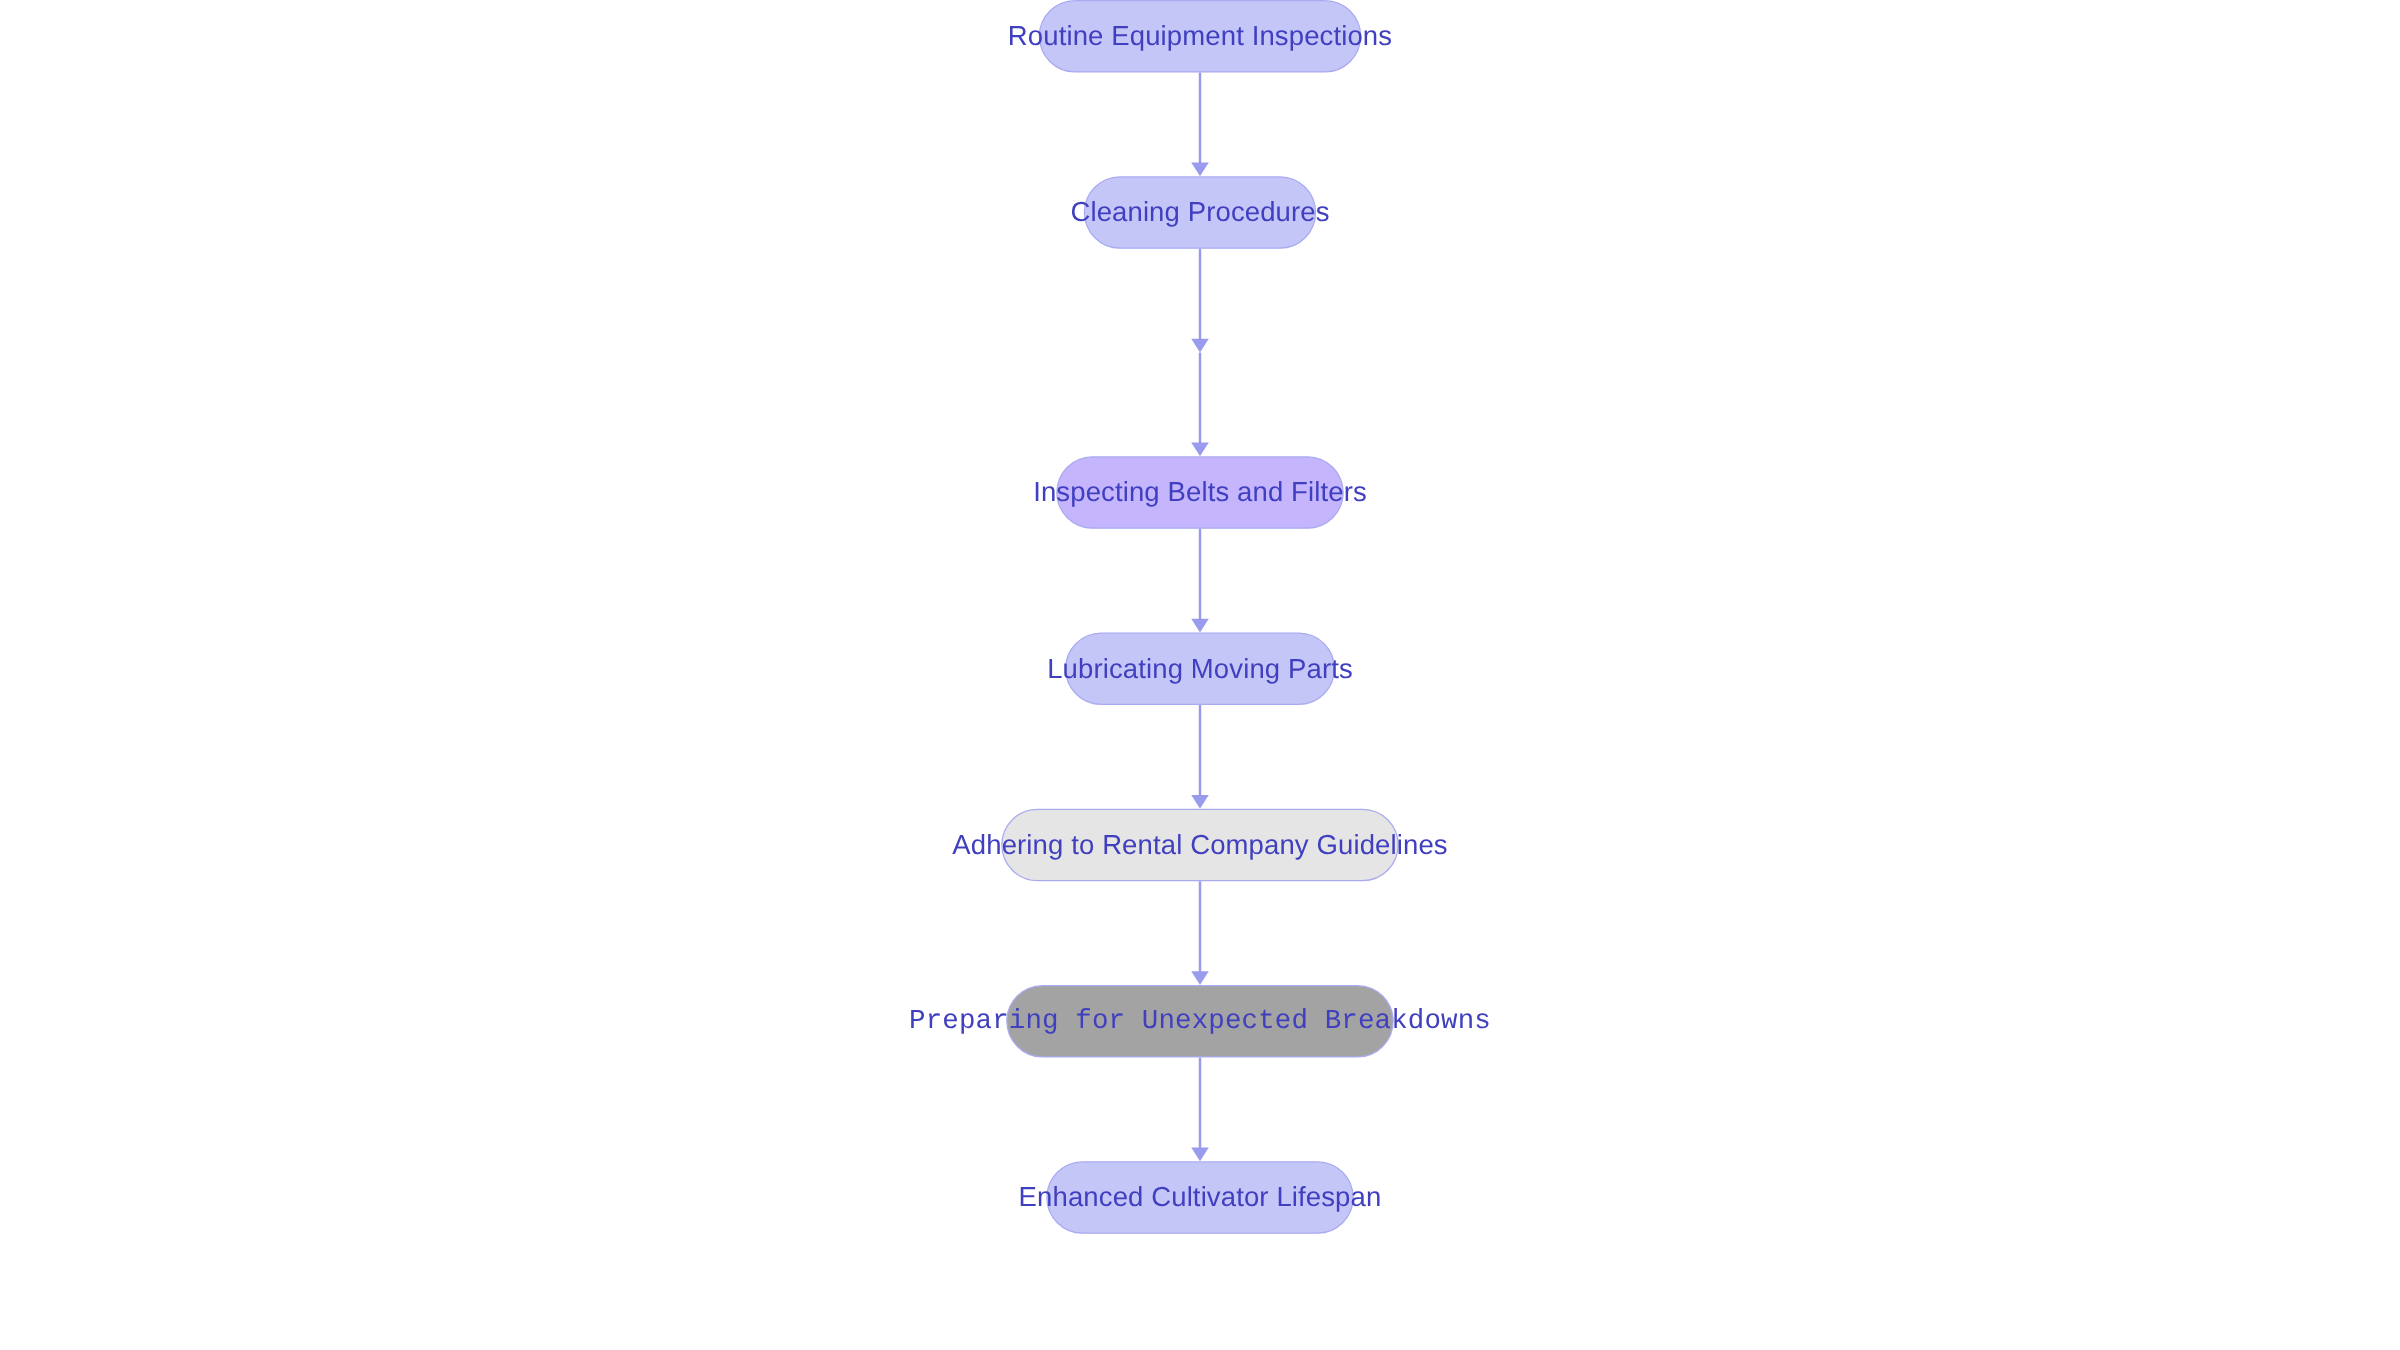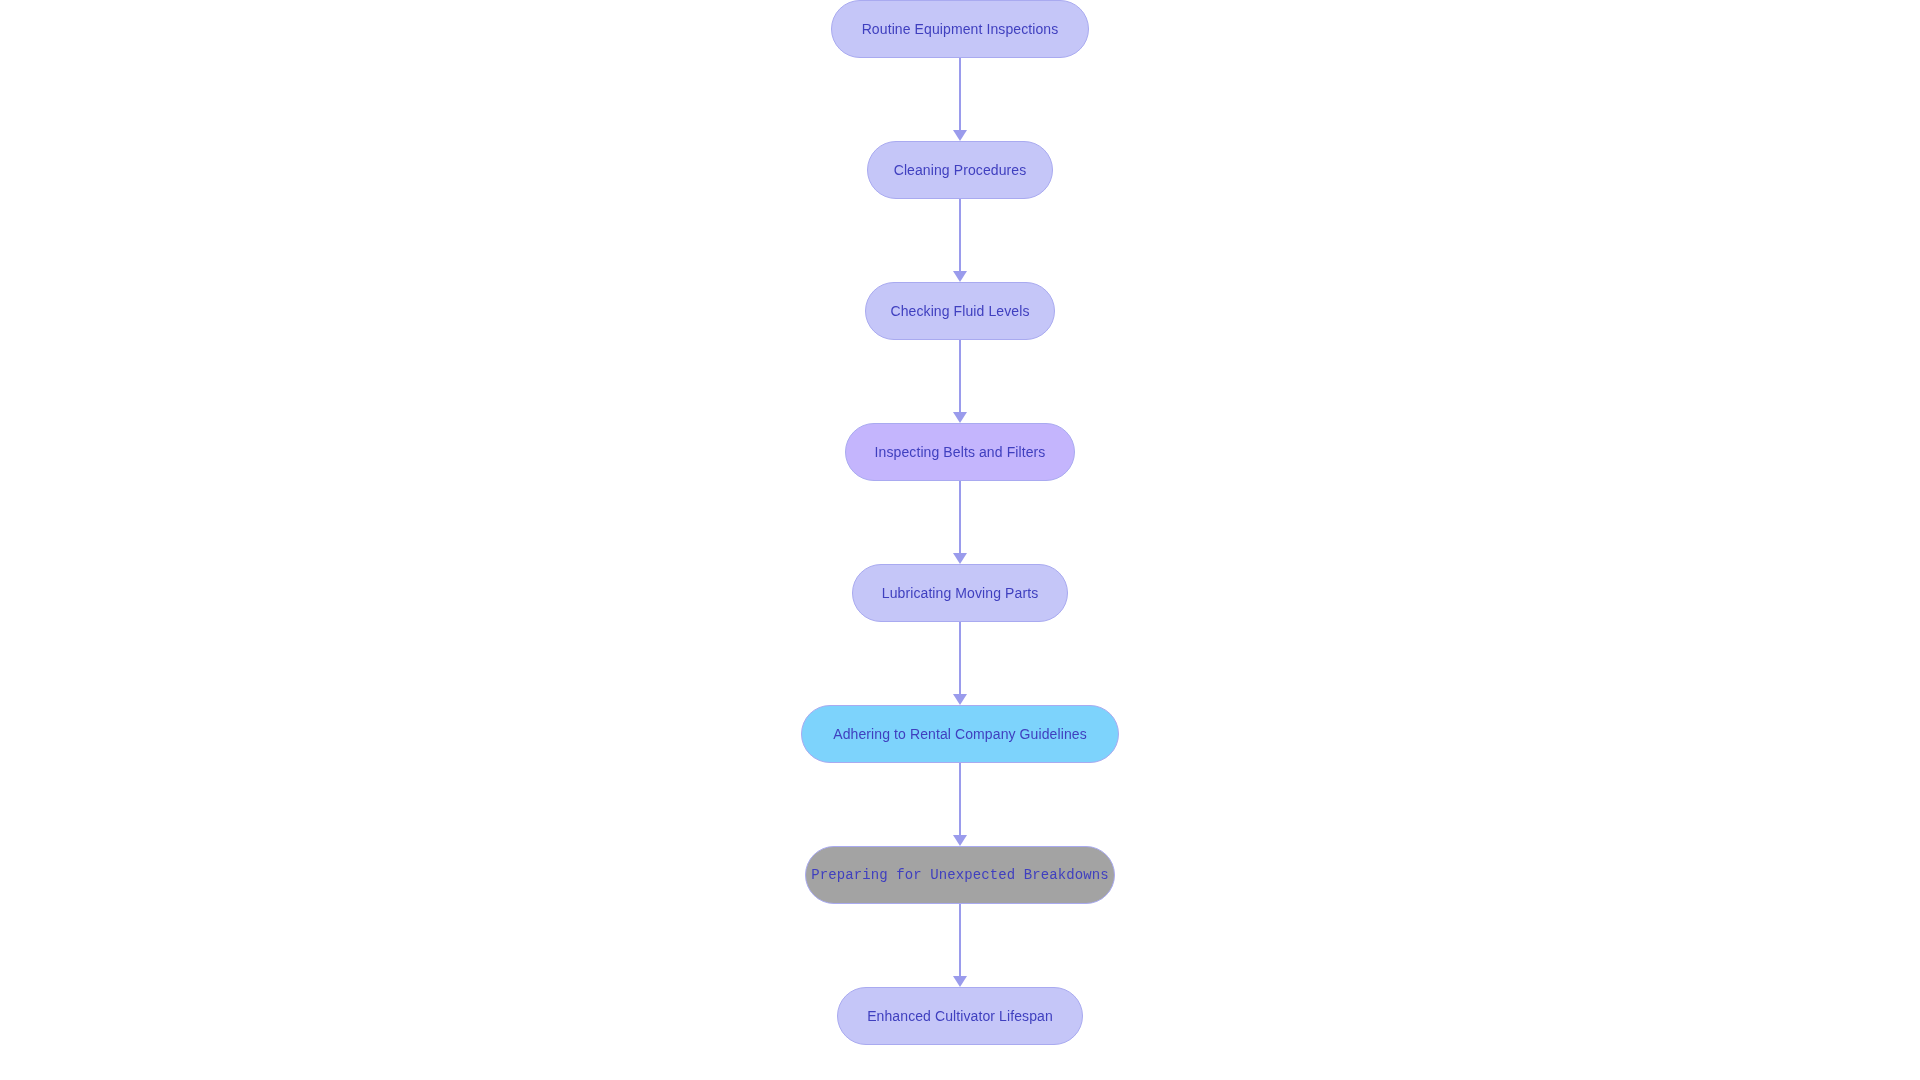--- a/index.html
+++ b/index.html
@@ -36,21 +36,21 @@
     position: relative;
     box-sizing: border-box;
     height: 58px;
     display: flex;
     align-items: center;
     justify-content: center;
     background: #c5c6f8;
     border: 1.3px solid #a9aaf0;
     border-radius: 29px;
     color: #3f3fbf;
-    font-size: 14px;
+    font-size: 22px;
     font-weight: 400;
     letter-spacing: 0.1px;
     white-space: nowrap;
     padding: 0 34px;
     line-height: 1;
   }
 
   .node-label {
     display: block;
     color: #3f3fbf;
@@ -98,23 +98,20 @@
 
     <div class="flow-node" style="width: 186px; background: rgb(197, 198, 248); border-color: rgb(169, 170, 240); color: rgb(63, 63, 191); align-items: center;">
       <span class="node-label">Cleaning Procedures</span>
     </div>
 
     <div class="flow-connector">
       <span class="connector-line" style="background: rgb(154, 155, 236);"></span>
       <span class="connector-head" style="border-top-color: rgb(154, 155, 236);"></span>
     </div>
 
-    <div class="flow-node" style="width: 190px; background: rgb(197, 198, 248); border-color: rgb(169, 170, 240); color: rgb(63, 63, 191);">
-      <span class="node-label">Checking Fluid Levels</span>
-    </div>
 
     <div class="flow-connector">
       <span class="connector-line" style="background: rgb(154, 155, 236);"></span>
       <span class="connector-head" style="border-top-color: rgb(154, 155, 236);"></span>
     </div>
 
     <div class="flow-node" style="width: 230px; background: #c4b5fd; border-color: rgb(169, 170, 240); color: rgb(63, 63, 191);">
       <span class="node-label">Inspecting Belts and Filters</span>
     </div>
 
@@ -125,21 +122,21 @@
 
     <div class="flow-node" style="width: 216px; background: rgb(197, 198, 248); border-color: rgb(169, 170, 240); color: rgb(63, 63, 191);">
       <span class="node-label">Lubricating Moving Parts</span>
     </div>
 
     <div class="flow-connector">
       <span class="connector-line" style="background: rgb(154, 155, 236);"></span>
       <span class="connector-head" style="border-top-color: rgb(154, 155, 236);"></span>
     </div>
 
-    <div class="flow-node" style="width: 318px; background: #7dd3fc; border-color: rgb(169, 170, 240); color: rgb(63, 63, 191);">
+    <div class="flow-node" style="width: 318px; background: #e5e5e5; border-color: rgb(169, 170, 240); color: rgb(63, 63, 191);">
       <span class="node-label">Adhering to Rental Company Guidelines</span>
     </div>
 
     <div class="flow-connector">
       <span class="connector-line" style="background: rgb(154, 155, 236);"></span>
       <span class="connector-head" style="border-top-color: rgb(154, 155, 236);"></span>
     </div>
 
     <div class="flow-node" style="width: 310px; background: #a3a3a3; border-color: rgb(169, 170, 240); color: rgb(63, 63, 191); font-family: Liberation Mono, monospace;">
       <span class="node-label">Preparing for Unexpected Breakdowns</span>

